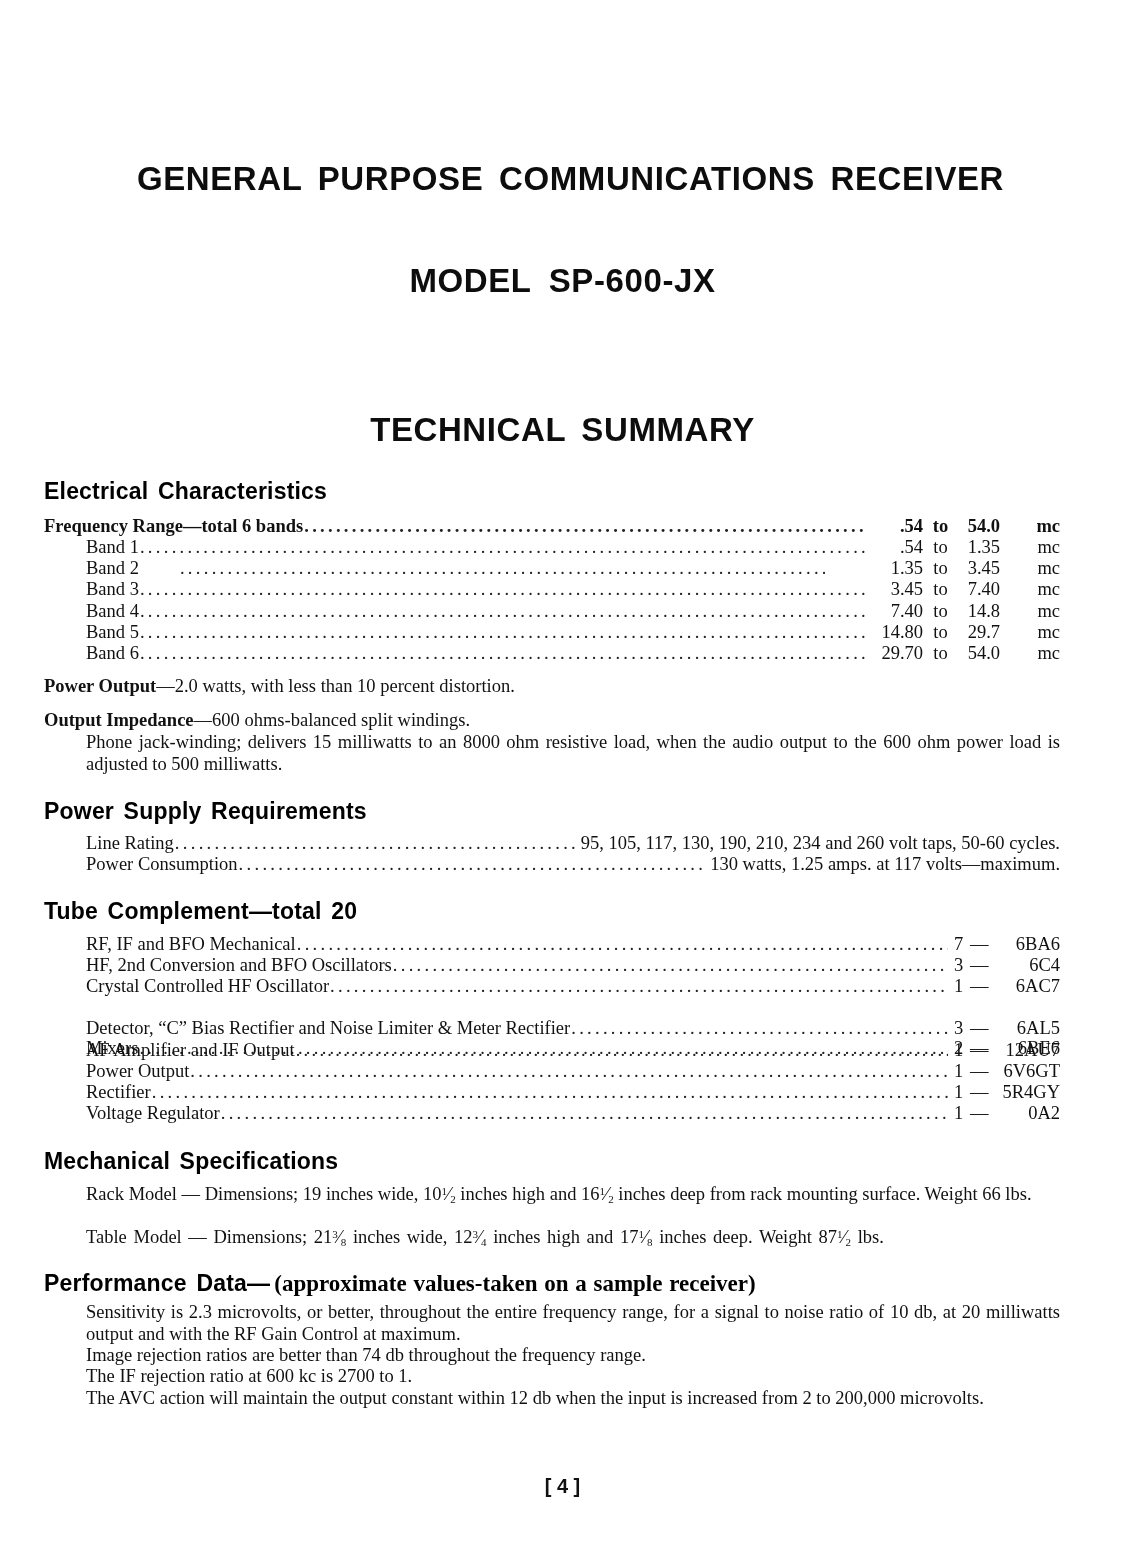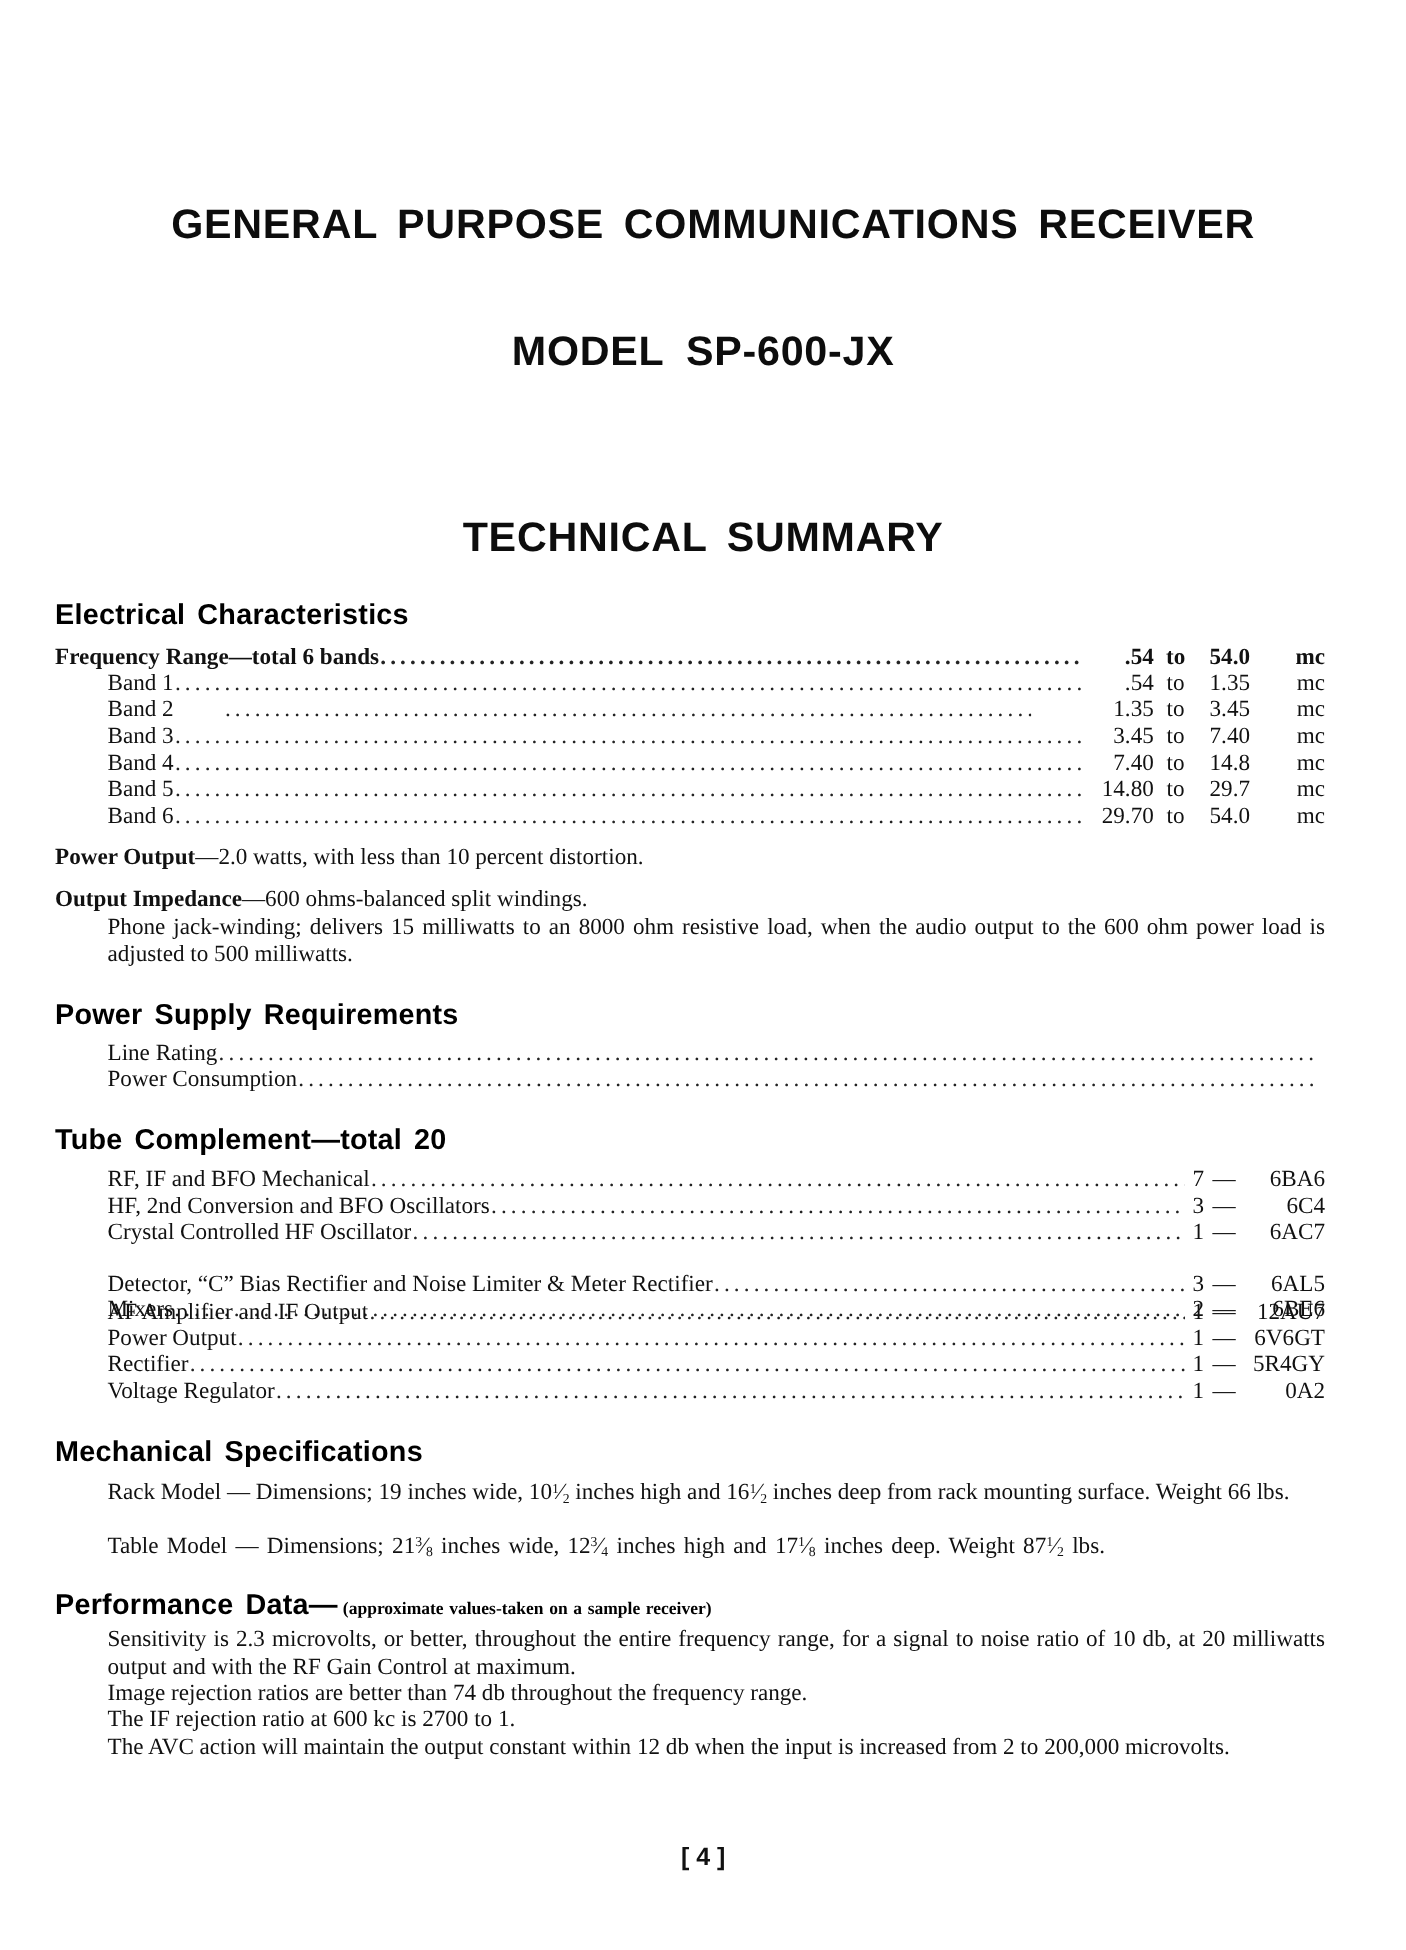--- a/index.html
+++ b/index.html
@@ -36,21 +36,21 @@
       font-size: 23px;
       font-weight: bold;
       color: #000000;
       margin: 0;
       letter-spacing: 0.2px;
       word-spacing: 3px;
       white-space: nowrap;
     }
     .section-heading .note {
       font-family: "Liberation Serif", "DejaVu Serif", serif;
-      font-size: 14px;
+      font-size: 23px;
       font-weight: bold;
       letter-spacing: 0;
       word-spacing: 1px;
       margin-left: 4px;
     }
 
     .leader-row {
       position: absolute;
       display: flex;
       align-items: baseline;
@@ -203,24 +203,26 @@
 <p class="para lvl0" style="top:710px;">
   <span class="lead">Output Impedance</span><span>—600 ohms-balanced split windings.</span>
 </p>
 <p class="para lvl1" style="top:732px;">Phone jack-winding; delivers 15 milliwatts to an 8000 ohm resistive load, when the audio output to the 600 ohm power load is adjusted to 500 milliwatts.</p>
 
 <h3 class="section-heading" style="top:798px;">Power Supply Requirements</h3>
 
 <div class="leader-row lvl1" style="top:833px;">
   <span class="lbl">Line Rating</span>
   <span class="dots"></span>
+  <span class="val">95, 105, 117, 130, 190, 210, 234 and 260 volt taps, 50-60 cycles.</span>
 </div>
 <div class="leader-row lvl1" style="top:854px;">
   <span class="lbl">Power Consumption</span>
   <span class="dots"></span>
+  <span class="val">130 watts, 1.25 amps. at 117 volts—maximum.</span>
 </div>
 
 <h3 class="section-heading" style="top:898px;">Tube Complement—total 20</h3>
 
 <div class="leader-row lvl1" style="top:934px;">
   <span class="lbl">RF, IF and BFO Mechanical</span>
   <span class="dots"></span>
   <span class="val tube-val">
       <span class="qty">7</span>
       <span class="dash">—</span>

